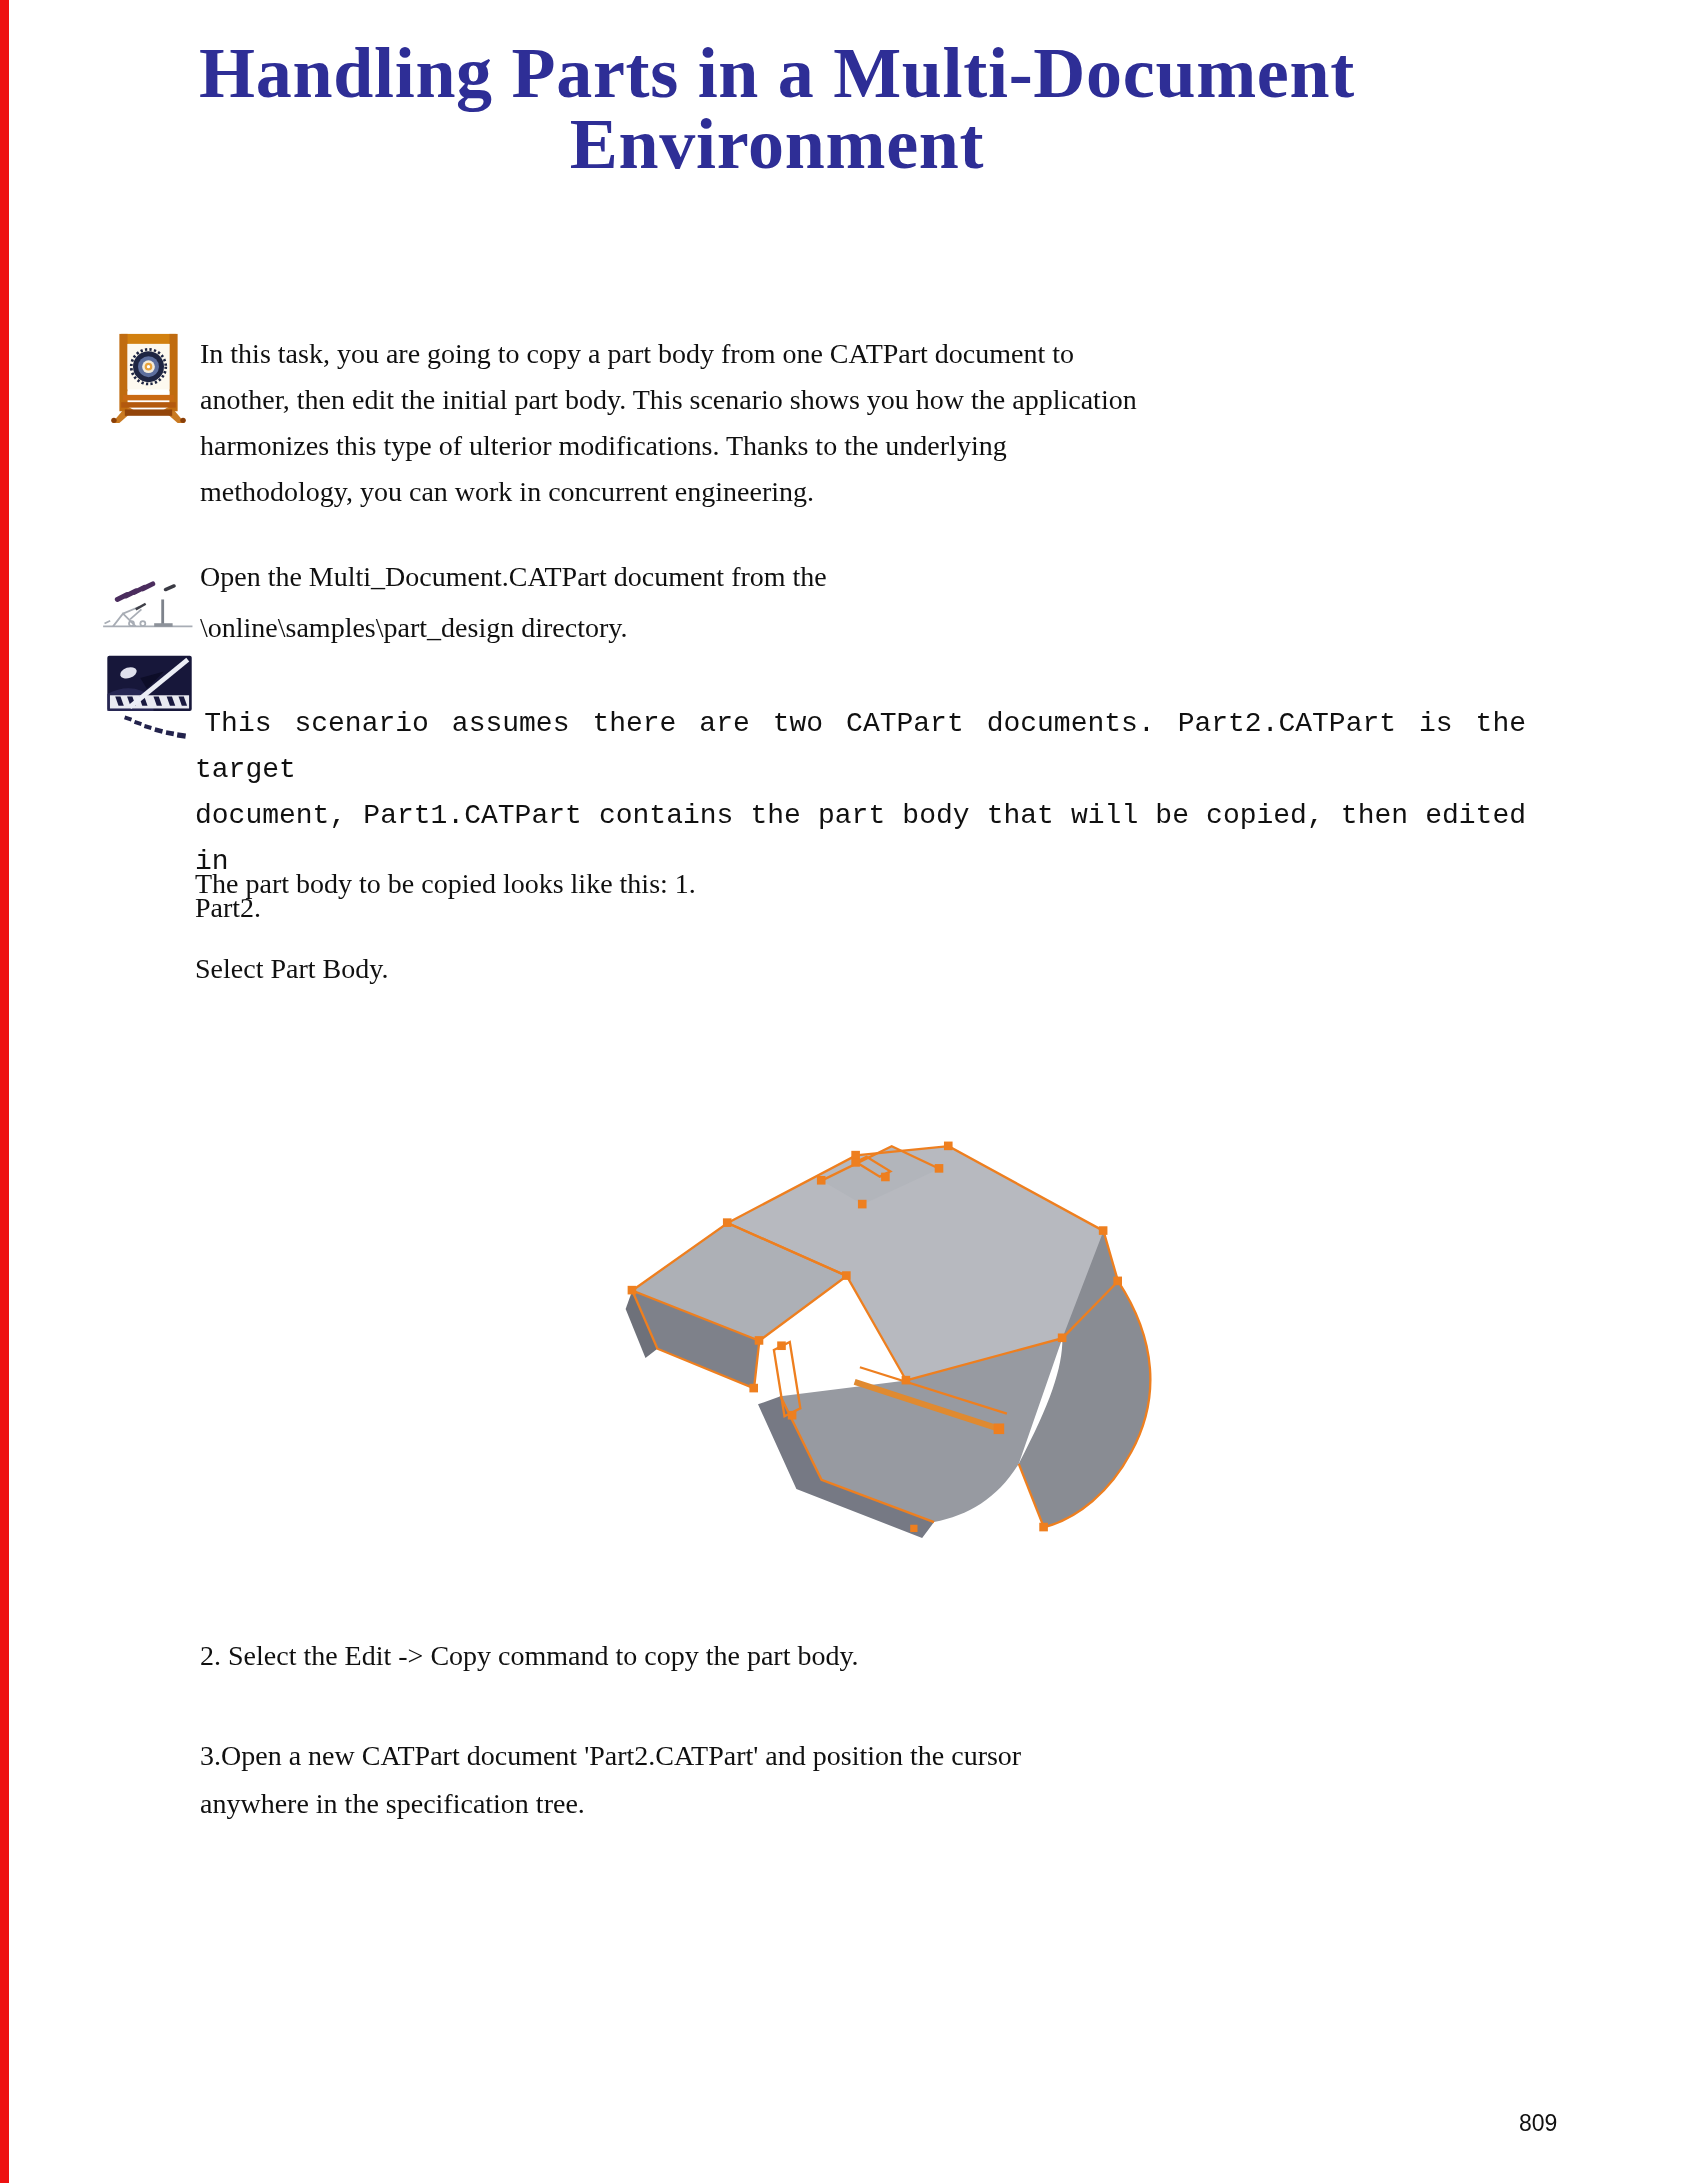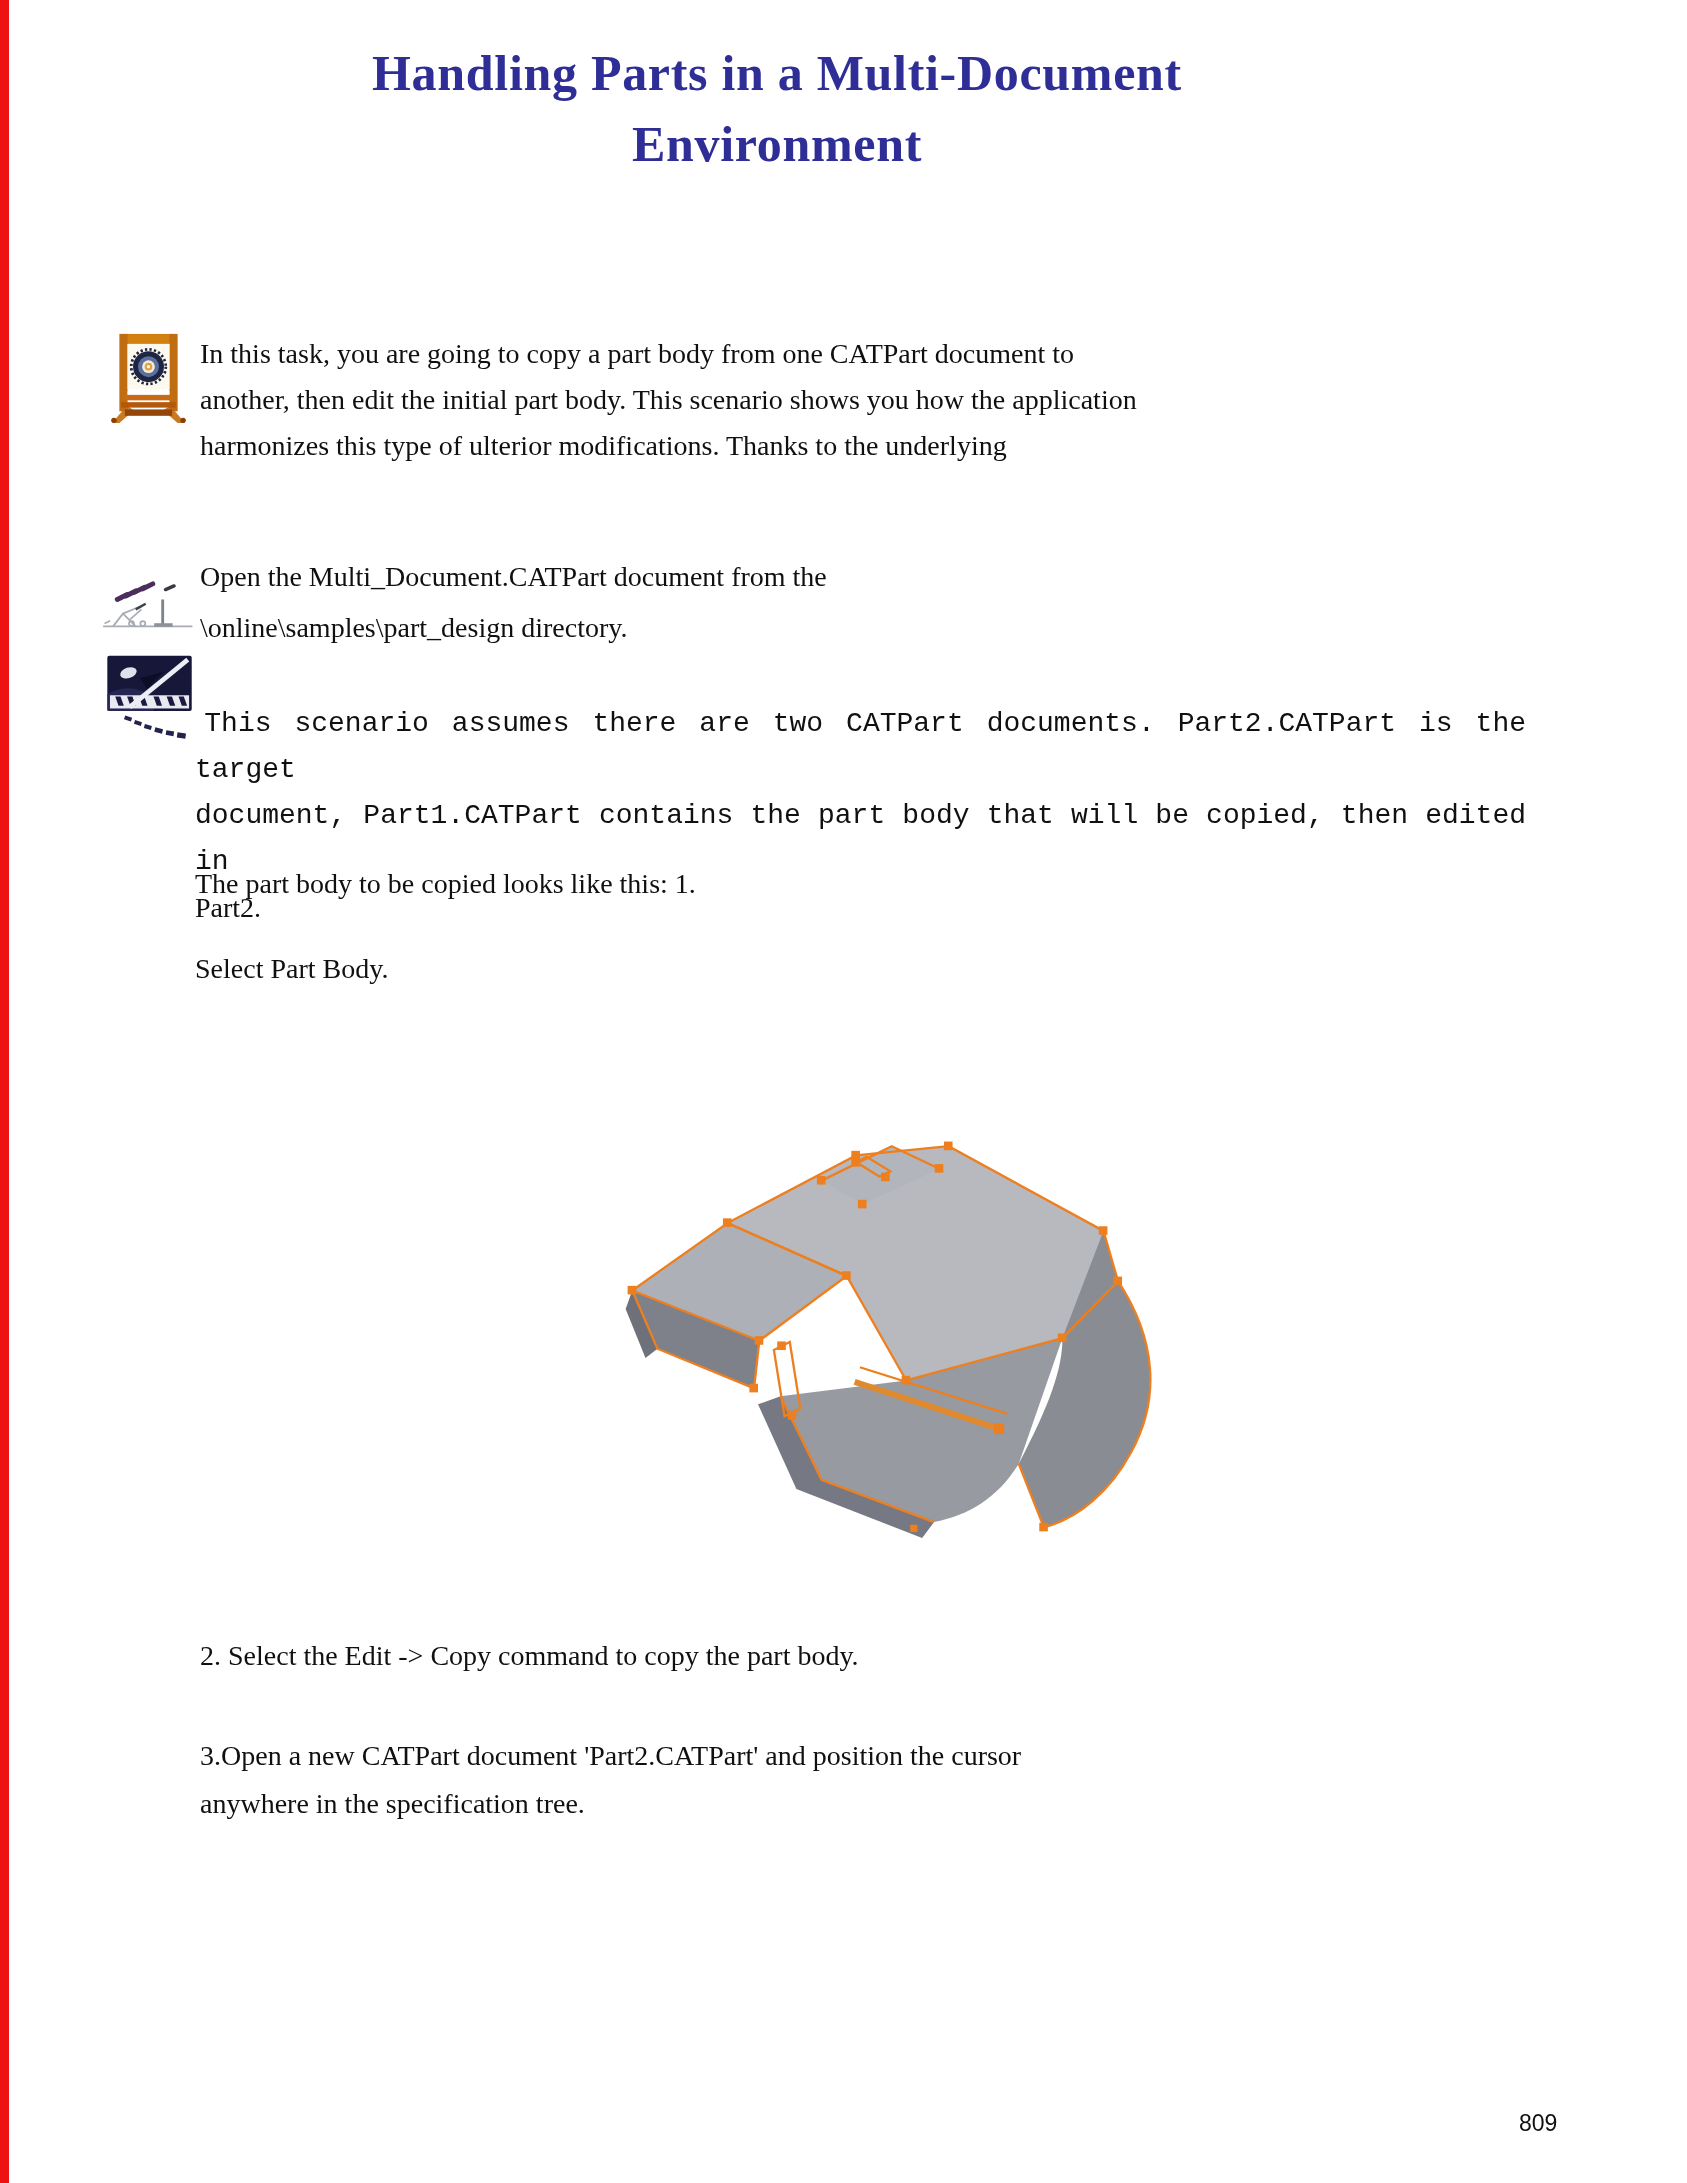--- a/index.html
+++ b/index.html
@@ -1,20 +1,20 @@
 <!DOCTYPE html>
 <html style="font-size:10.6px"><head>
 <meta charset="utf-8">
 <style>
   html,body{margin:0;padding:0;background:#ffffff;}
   .page{position:relative;width:1687px;height:2183px;background:#ffffff;overflow:hidden;
         font-family:"Liberation Serif", serif;color:#101010;}
   .redbar{position:absolute;left:0;top:0;width:8.6px;height:2183px;background:#ee1111;}
   .title{position:absolute;left:79px;top:38px;width:1396px;text-align:center;
-         color:#2e2e96;font-weight:bold;font-size:50px;line-height:71px;letter-spacing:0.7px;}
+         color:#2e2e96;font-weight:bold;font-size:72px;line-height:71px;letter-spacing:0.7px;}
   .bodytext{font-size:28px;line-height:46px;white-space:nowrap;}
   .para1{position:absolute;left:200px;top:331px;width:1363px;}
   .para2{position:absolute;left:200px;top:551px;width:1363px;line-height:51px;}
   .para3{position:absolute;left:195px;top:701px;width:1331px;}
   .para3 .jline{text-align:justify;text-align-last:justify;white-space:normal;width:1331px;font-family:Liberation Mono, monospace;}
   .para3 .line1{text-indent:9.3px;}
   .note1{position:absolute;left:195px;top:861px;}
   .note2{position:absolute;left:195px;top:946px;}
   .step2{position:absolute;left:200px;top:1633px;}
   .step3{position:absolute;left:200px;top:1732px;line-height:48px;}
@@ -55,20 +55,21 @@
     <rect x="27" y="64" width="46" height="4" fill="#ffffff"></rect>
     <rect x="22" y="68" width="56" height="6" fill="#c96a14"></rect>
     <rect x="20" y="76" width="60" height="6" fill="#b3590e"></rect>
     <rect x="24" y="84" width="52" height="7" fill="#93450a"></rect>
   </svg>
 
   <div class="para1 bodytext">
     <div>In this task, you are going to copy a part body from one CATPart document to</div>
     <div>another, then edit the initial part body. This scenario shows you how the application</div>
     <div>harmonizes this type of ulterior modifications. Thanks to the underlying</div>
+    <div>methodology, you can work in concurrent engineering.</div>
   </div>
 
   <svg class="icon2" viewBox="0 0 140 110">
     <g stroke="#4b2d5e" stroke-width="7" stroke-linecap="round">
       <line x1="26" y1="50" x2="40" y2="43"></line>
       <line x1="38" y1="45" x2="52" y2="38"></line>
       <line x1="50" y1="40" x2="64" y2="33"></line>
       <line x1="62" y1="35" x2="76" y2="28"></line>
     </g>
     <line x1="94" y1="36" x2="106" y2="31" stroke="#3a3a44" stroke-width="5" stroke-linecap="round"></line>

